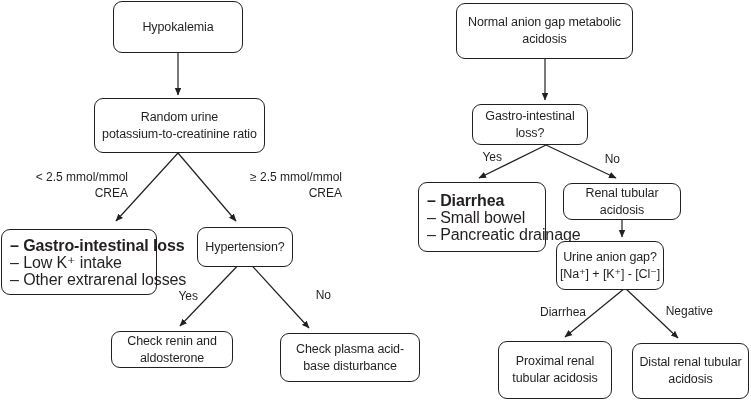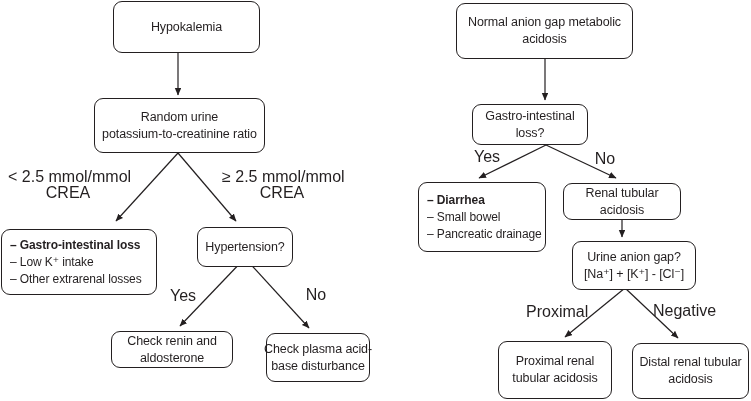--- a/index.html
+++ b/index.html
@@ -34,28 +34,28 @@
     font-size: 12.5px;
     line-height: 17px;
     letter-spacing: -0.1px;
   }
   .node > div { white-space: nowrap; }
   .node.list {
     align-items: flex-start;
     text-align: left;
     padding-left: 8px;
     padding-right: 3px;
-    font-size: 12px;
+    font-size: 16px;
   }
   .bold { font-weight: bold; }
   .edge-label {
     position: absolute;
-    font-size: 16px;
+    font-size: 12px;
     line-height: 16px;
-    text-align: center;
+    text-align: right;
     white-space: nowrap;
   }
 </style>
 </head>
 <body>
 
 <div class="canvas">
 
   <svg class="arrows" viewBox="0 0 751 401">
     <defs>
@@ -71,21 +71,21 @@
     <line x1="245" y1="258" x2="309" y2="328" marker-end="url(#ah)"></line>
 
     <line x1="545" y1="53" x2="545" y2="100" marker-end="url(#ah)"></line>
     <line x1="546" y1="145" x2="479" y2="178" marker-end="url(#ah)"></line>
     <line x1="546" y1="145" x2="616" y2="178" marker-end="url(#ah)"></line>
     <line x1="622" y1="220" x2="622" y2="237" marker-end="url(#ah)"></line>
     <line x1="625" y1="288" x2="565" y2="337" marker-end="url(#ah)"></line>
     <line x1="625" y1="288" x2="678" y2="338" marker-end="url(#ah)"></line>
   </svg>
 
-  <div class="node" style="left:113px; top:1px; width:147px; height:52px">
+  <div class="node" style="left:113px; top:1px; width:130px; height:52px">
     <div>Hypokalemia</div>
   </div>
 
   <div class="node" style="left:94px; top:98px; width:171px; height:55px">
     <div>Random urine</div>
     <div>potassium-to-creatinine ratio</div>
   </div>
 
   <div class="edge-label" style="left:8px; top:169px; width:120px">
     <div>&lt; 2.5 mmol/mmol</div>
@@ -113,21 +113,21 @@
 
   <div class="edge-label" style="left:301px; top:287px; width:30px">
     <div>No</div>
   </div>
 
   <div class="node" style="left:111px; top:331px; width:122px; height:37px">
     <div>Check renin and</div>
     <div>aldosterone</div>
   </div>
 
-  <div class="node" style="left:266px; top:333px; width:104px; height:49px">
+  <div class="node" style="left:280px; top:333px; width:140px; height:49px">
     <div>Check plasma acid-</div>
     <div>base disturbance</div>
   </div>
 
   <div class="node" style="left:456px; top:3px; width:177px; height:56px">
     <div>Normal anion gap metabolic</div>
     <div>acidosis</div>
   </div>
 
   <div class="node" style="left:472px; top:104px; width:116px; height:41px">
@@ -147,27 +147,27 @@
     <div class="bold">– Diarrhea</div>
     <div>– Small bowel</div>
     <div>– Pancreatic drainage</div>
   </div>
 
   <div class="node" style="left:563px; top:183px; width:118px; height:37px">
     <div>Renal tubular</div>
     <div>acidosis</div>
   </div>
 
-  <div class="node" style="left:572px; top:241px; width:124px; height:49px">
+  <div class="node" style="left:556px; top:241px; width:108px; height:49px">
     <div>Urine anion gap?</div>
     <div>[Na⁺] + [K⁺] - [Cl⁻]</div>
   </div>
 
   <div class="edge-label" style="left:526px; top:304px; width:60px">
-    <div>Proximal</div>
+    <div>Diarrhea</div>
   </div>
 
   <div class="edge-label" style="left:653px; top:303px; width:60px">
     <div>Negative</div>
   </div>
 
   <div class="node" style="left:498px; top:341px; width:114px; height:58px">
     <div>Proximal renal</div>
     <div>tubular acidosis</div>
   </div>

